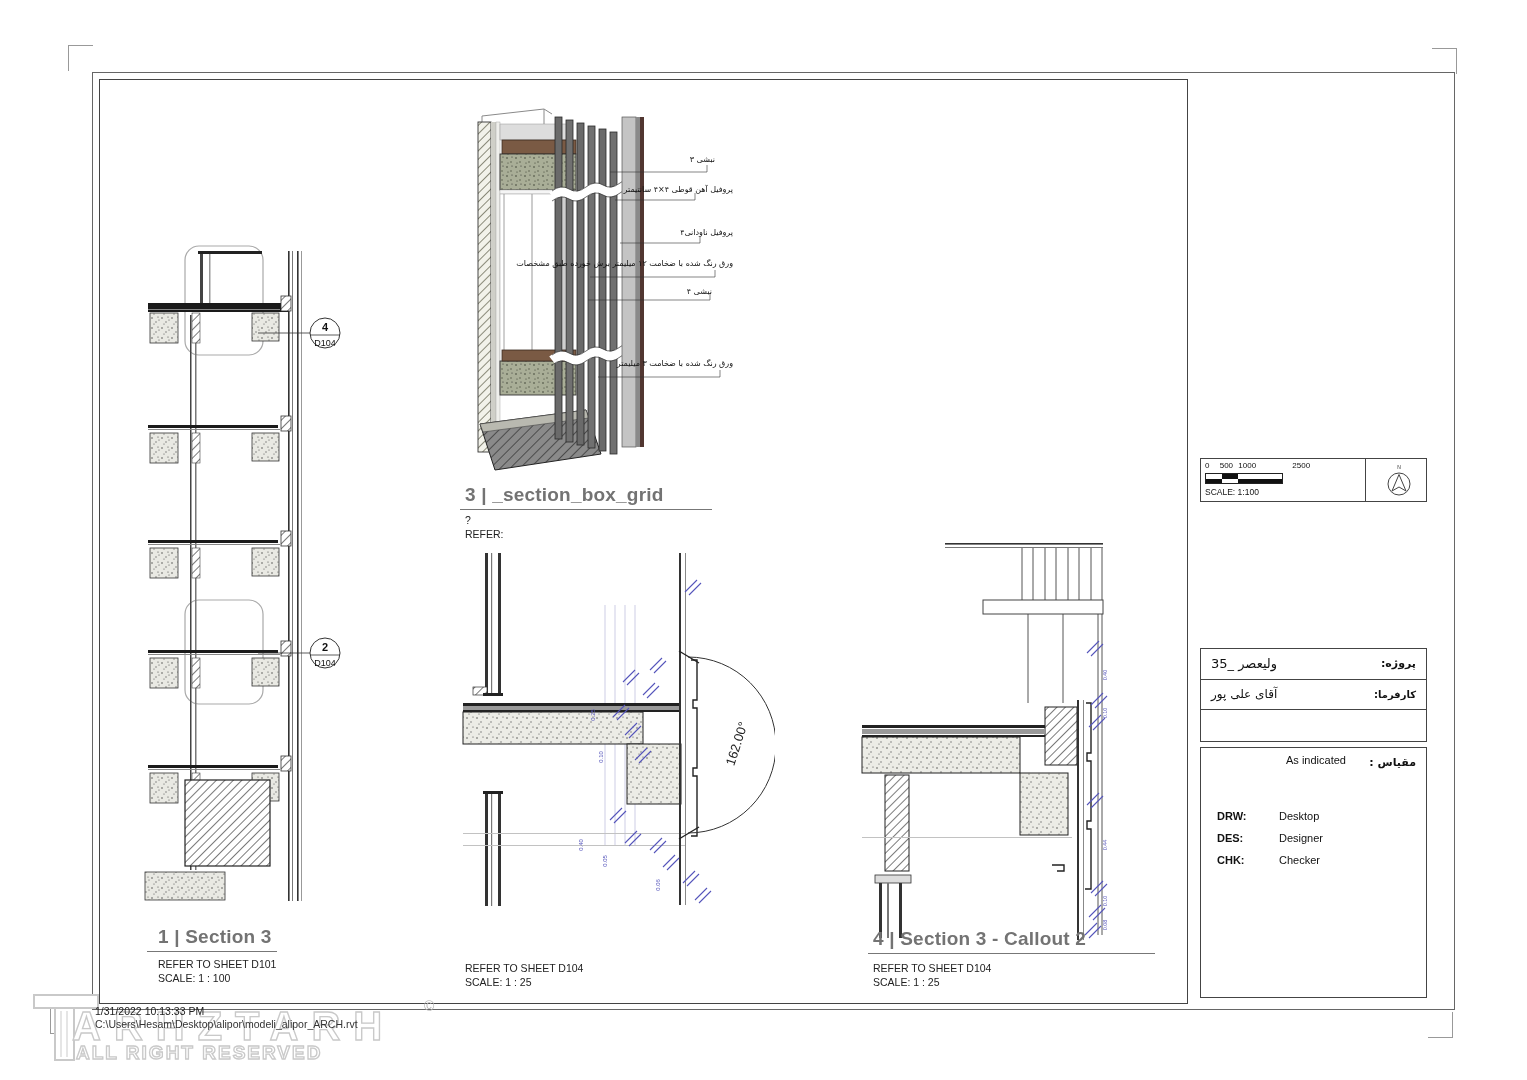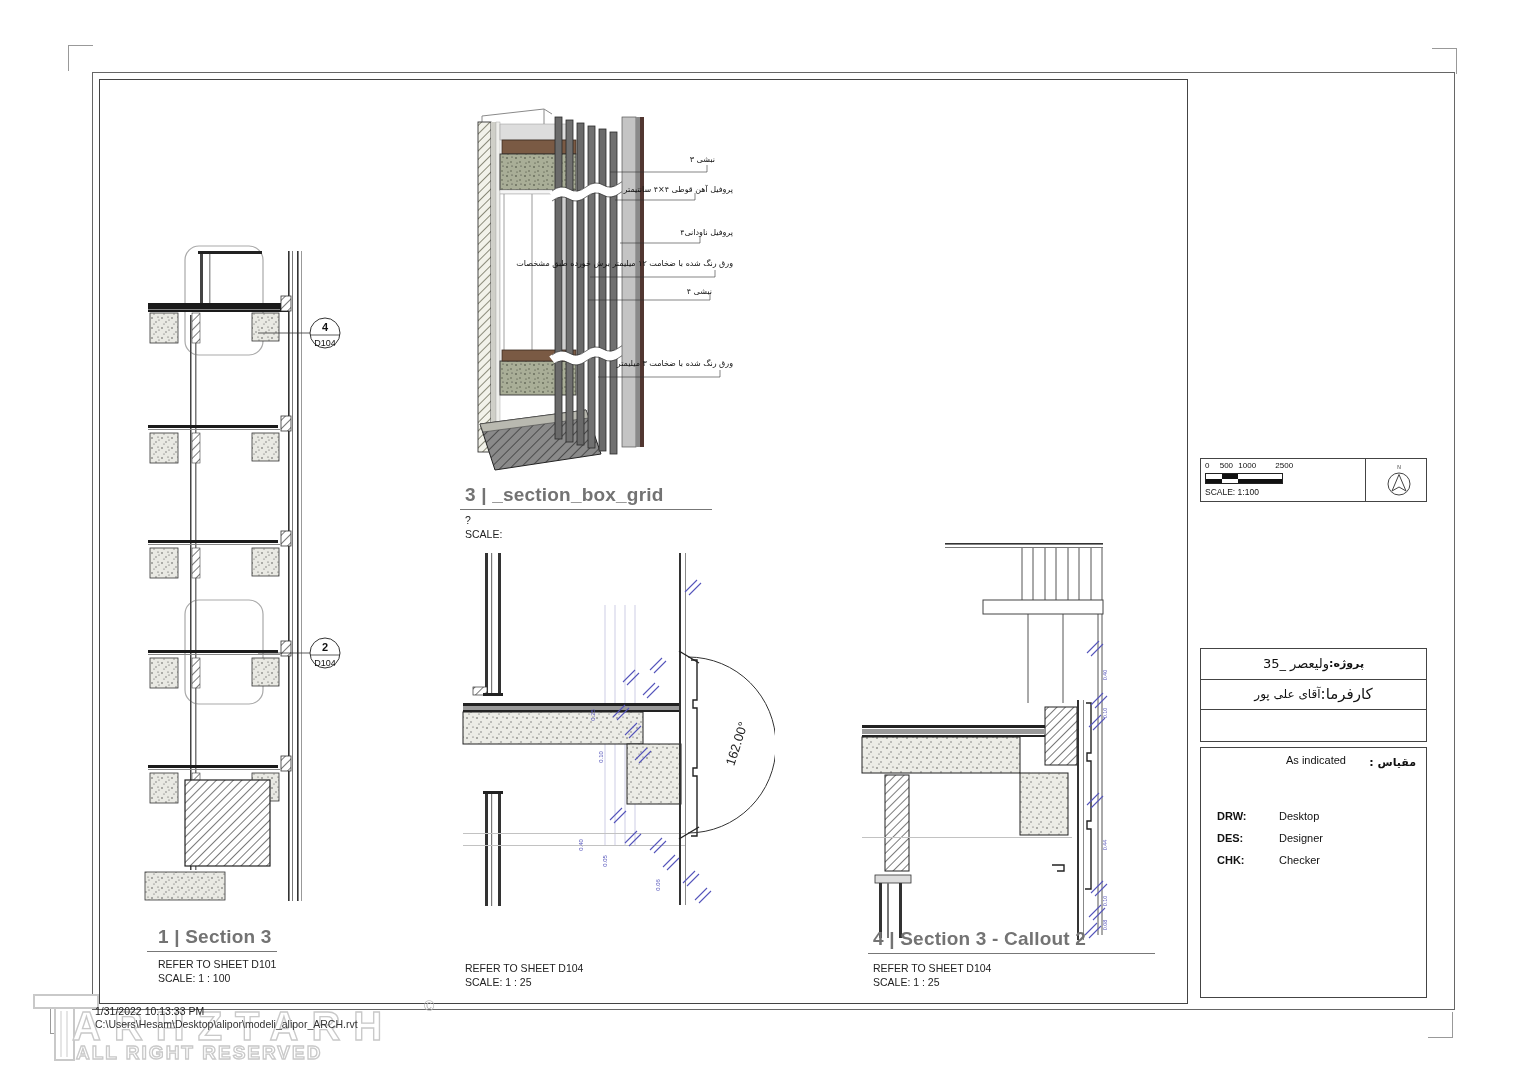--- a/index.html
+++ b/index.html
@@ -7,21 +7,21 @@
         font-family:"Liberation Sans",sans-serif;color:#111;}
   .abs{position:absolute;}
   .fa{font-family:"DejaVu Sans",sans-serif;}
   .box{border:1px solid #444;background:#fff;}
   .dt{font-weight:bold;font-size:19px;color:#737373;letter-spacing:.2px;}
   .dt-sub{font-size:10.5px;color:#222;}
   .ul{border-bottom:1.5px solid #777;}
   .crop{position:absolute;width:24px;height:25px;}
   .rev-row{height:8.7px;border-bottom:1px solid #999;}
   .proj-row{height:30.5px;border-bottom:1px solid #444;display:flex;align-items:center;
-            justify-content:center;padding:0 10px;box-sizing:border-box;}
+            justify-content:space-between;padding:0 10px;box-sizing:border-box;}
   .wm{color:#fff;font-weight:bold;-webkit-text-stroke:1.3px #c9c9c9;text-shadow:0 0 1px #d4d4d4;}
   svg text{font-family:"Liberation Sans",sans-serif;}
 </style>
 </head>
 <body>
 
 <div id="page">
 
   <div class="crop" style="left:68px;top:45px;border-left:1px solid #999;border-top:1px solid #999;"></div>
   <div class="crop" style="left:1432px;top:48px;border-right:1px solid #999;border-top:1px solid #999;"></div>
@@ -346,36 +346,36 @@
   <div class="abs dt-sub" style="left:158px;top:958px;">REFER TO SHEET D101</div>
   <div class="abs dt-sub" style="left:158px;top:972px;">SCALE:  1 : 100</div>
 
   <div class="abs dt-sub" style="left:465px;top:962px;">REFER TO SHEET D104</div>
   <div class="abs dt-sub" style="left:465px;top:976px;">SCALE:  1 : 25</div>
 
   <div class="abs ul" style="left:460px;top:484px;width:252px;padding-bottom:3px;">
     <span class="dt" style="margin-left:5px;">3 | _section_box_grid</span>
   </div>
   <div class="abs dt-sub" style="left:465px;top:514px;">?</div>
-  <div class="abs dt-sub" style="left:465px;top:528px;">SCALE:</div>
+  <div class="abs dt-sub" style="left:465px;top:528px;">REFER:</div>
 
   <div class="abs ul" style="left:868px;top:928px;width:287px;padding-bottom:3px;">
     <span class="dt" style="margin-left:5px;">4 | Section 3 - Callout 2</span>
   </div>
   <div class="abs dt-sub" style="left:873px;top:962px;">REFER TO SHEET D104</div>
   <div class="abs dt-sub" style="left:873px;top:976px;">SCALE:  1 : 25</div>
 
 
   <div class="abs box" style="left:1200px;top:458px;width:227px;height:44px;box-sizing:border-box;">
     <div class="abs" style="left:164px;top:0;width:1px;height:42px;background:#444;"></div>
     <div class="abs" style="left:4px;top:2px;font-size:8px;letter-spacing:0;">
       <span>0</span>
       <span style="margin-left:8px;">500</span>
       <span style="margin-left:3px;">1000</span>
-      <span style="margin-left:17px;">2500</span>
+      <span style="margin-left:34px;">2500</span>
     </div>
     <div class="abs" style="left:4px;top:14px;width:76px;height:9px;border:0.5px solid #222;">
       <div style="display:flex;height:4.5px;">
         <div style="width:16px;background:#fff;"></div>
           <div style="width:16px;background:#111;"></div>
           <div style="width:44px;background:#fff;"></div>
       </div>
       <div style="display:flex;height:4.5px;">
         <div style="width:16px;background:#111;"></div>
           <div style="width:16px;background:#fff;"></div>
@@ -391,21 +391,21 @@
   </div>
 
 
   <div class="abs box" style="left:1200px;top:648px;width:227px;height:94px;box-sizing:border-box;">
     <div class="proj-row">
       <span class="fa" style="font-size:13px;direction:rtl;">ولیعصر _35</span>
       <span class="fa" style="font-size:11px;font-weight:bold;direction:rtl;">پروژه:</span>
     </div>
     <div class="proj-row">
       <span class="fa" style="font-size:12px;direction:rtl;">آقای علی پور</span>
-      <span class="fa" style="font-size:15px;font-weight:normal;direction:rtl;">کارفرما:</span>
+      <span class="fa" style="font-size:10px;font-weight:bold;direction:rtl;">کارفرما:</span>
     </div>
   </div>
 
   <div class="abs box" style="left:1200px;top:747px;width:227px;height:251px;box-sizing:border-box;">
     <span class="abs fa" style="right:10px;top:8px;font-size:11px;font-weight:bold;direction:rtl;">مقیاس :</span>
     <span class="abs" style="right:78px;top:6px;width:62px;font-size:11px;line-height:1.15;">As indicated</span>
     <span class="abs" style="left:16px;top:62px;font-size:11px;font-weight:bold;">DRW:</span>
     <span class="abs" style="left:78px;top:62px;font-size:11px;">Desktop</span>
     <span class="abs" style="left:16px;top:84px;font-size:11px;font-weight:bold;">DES:</span>
     <span class="abs" style="left:78px;top:84px;font-size:11px;">Designer</span>

